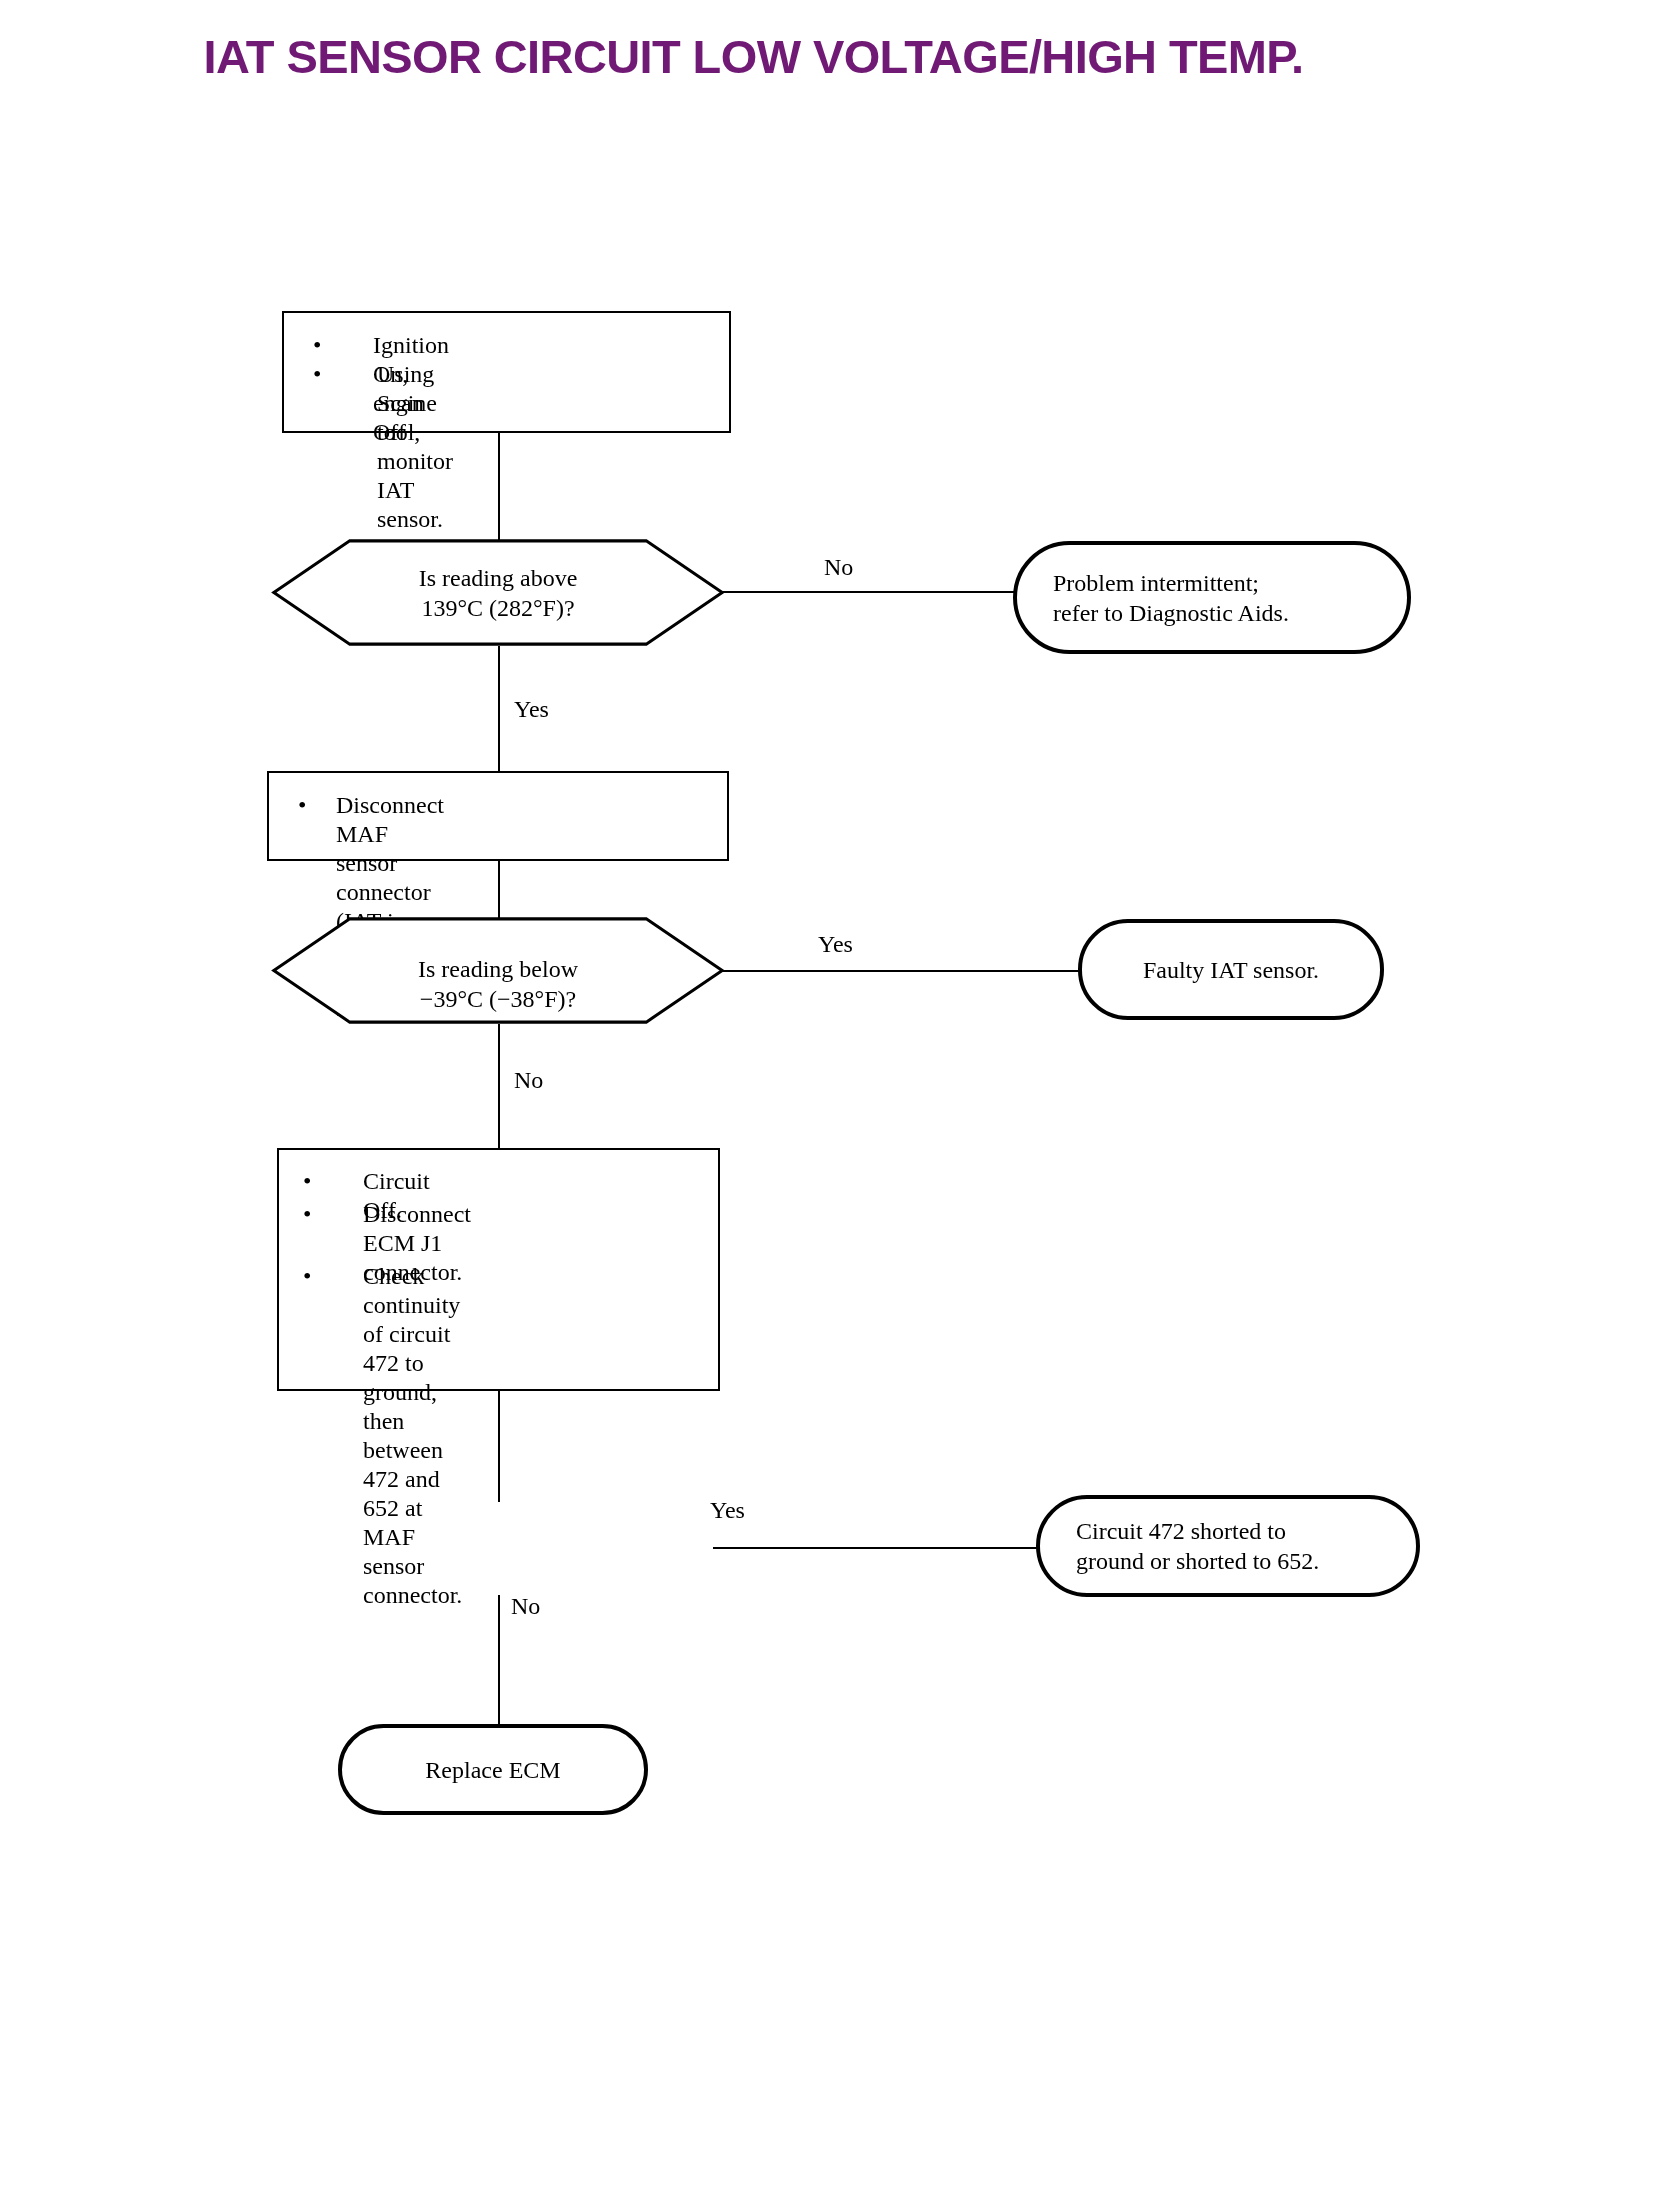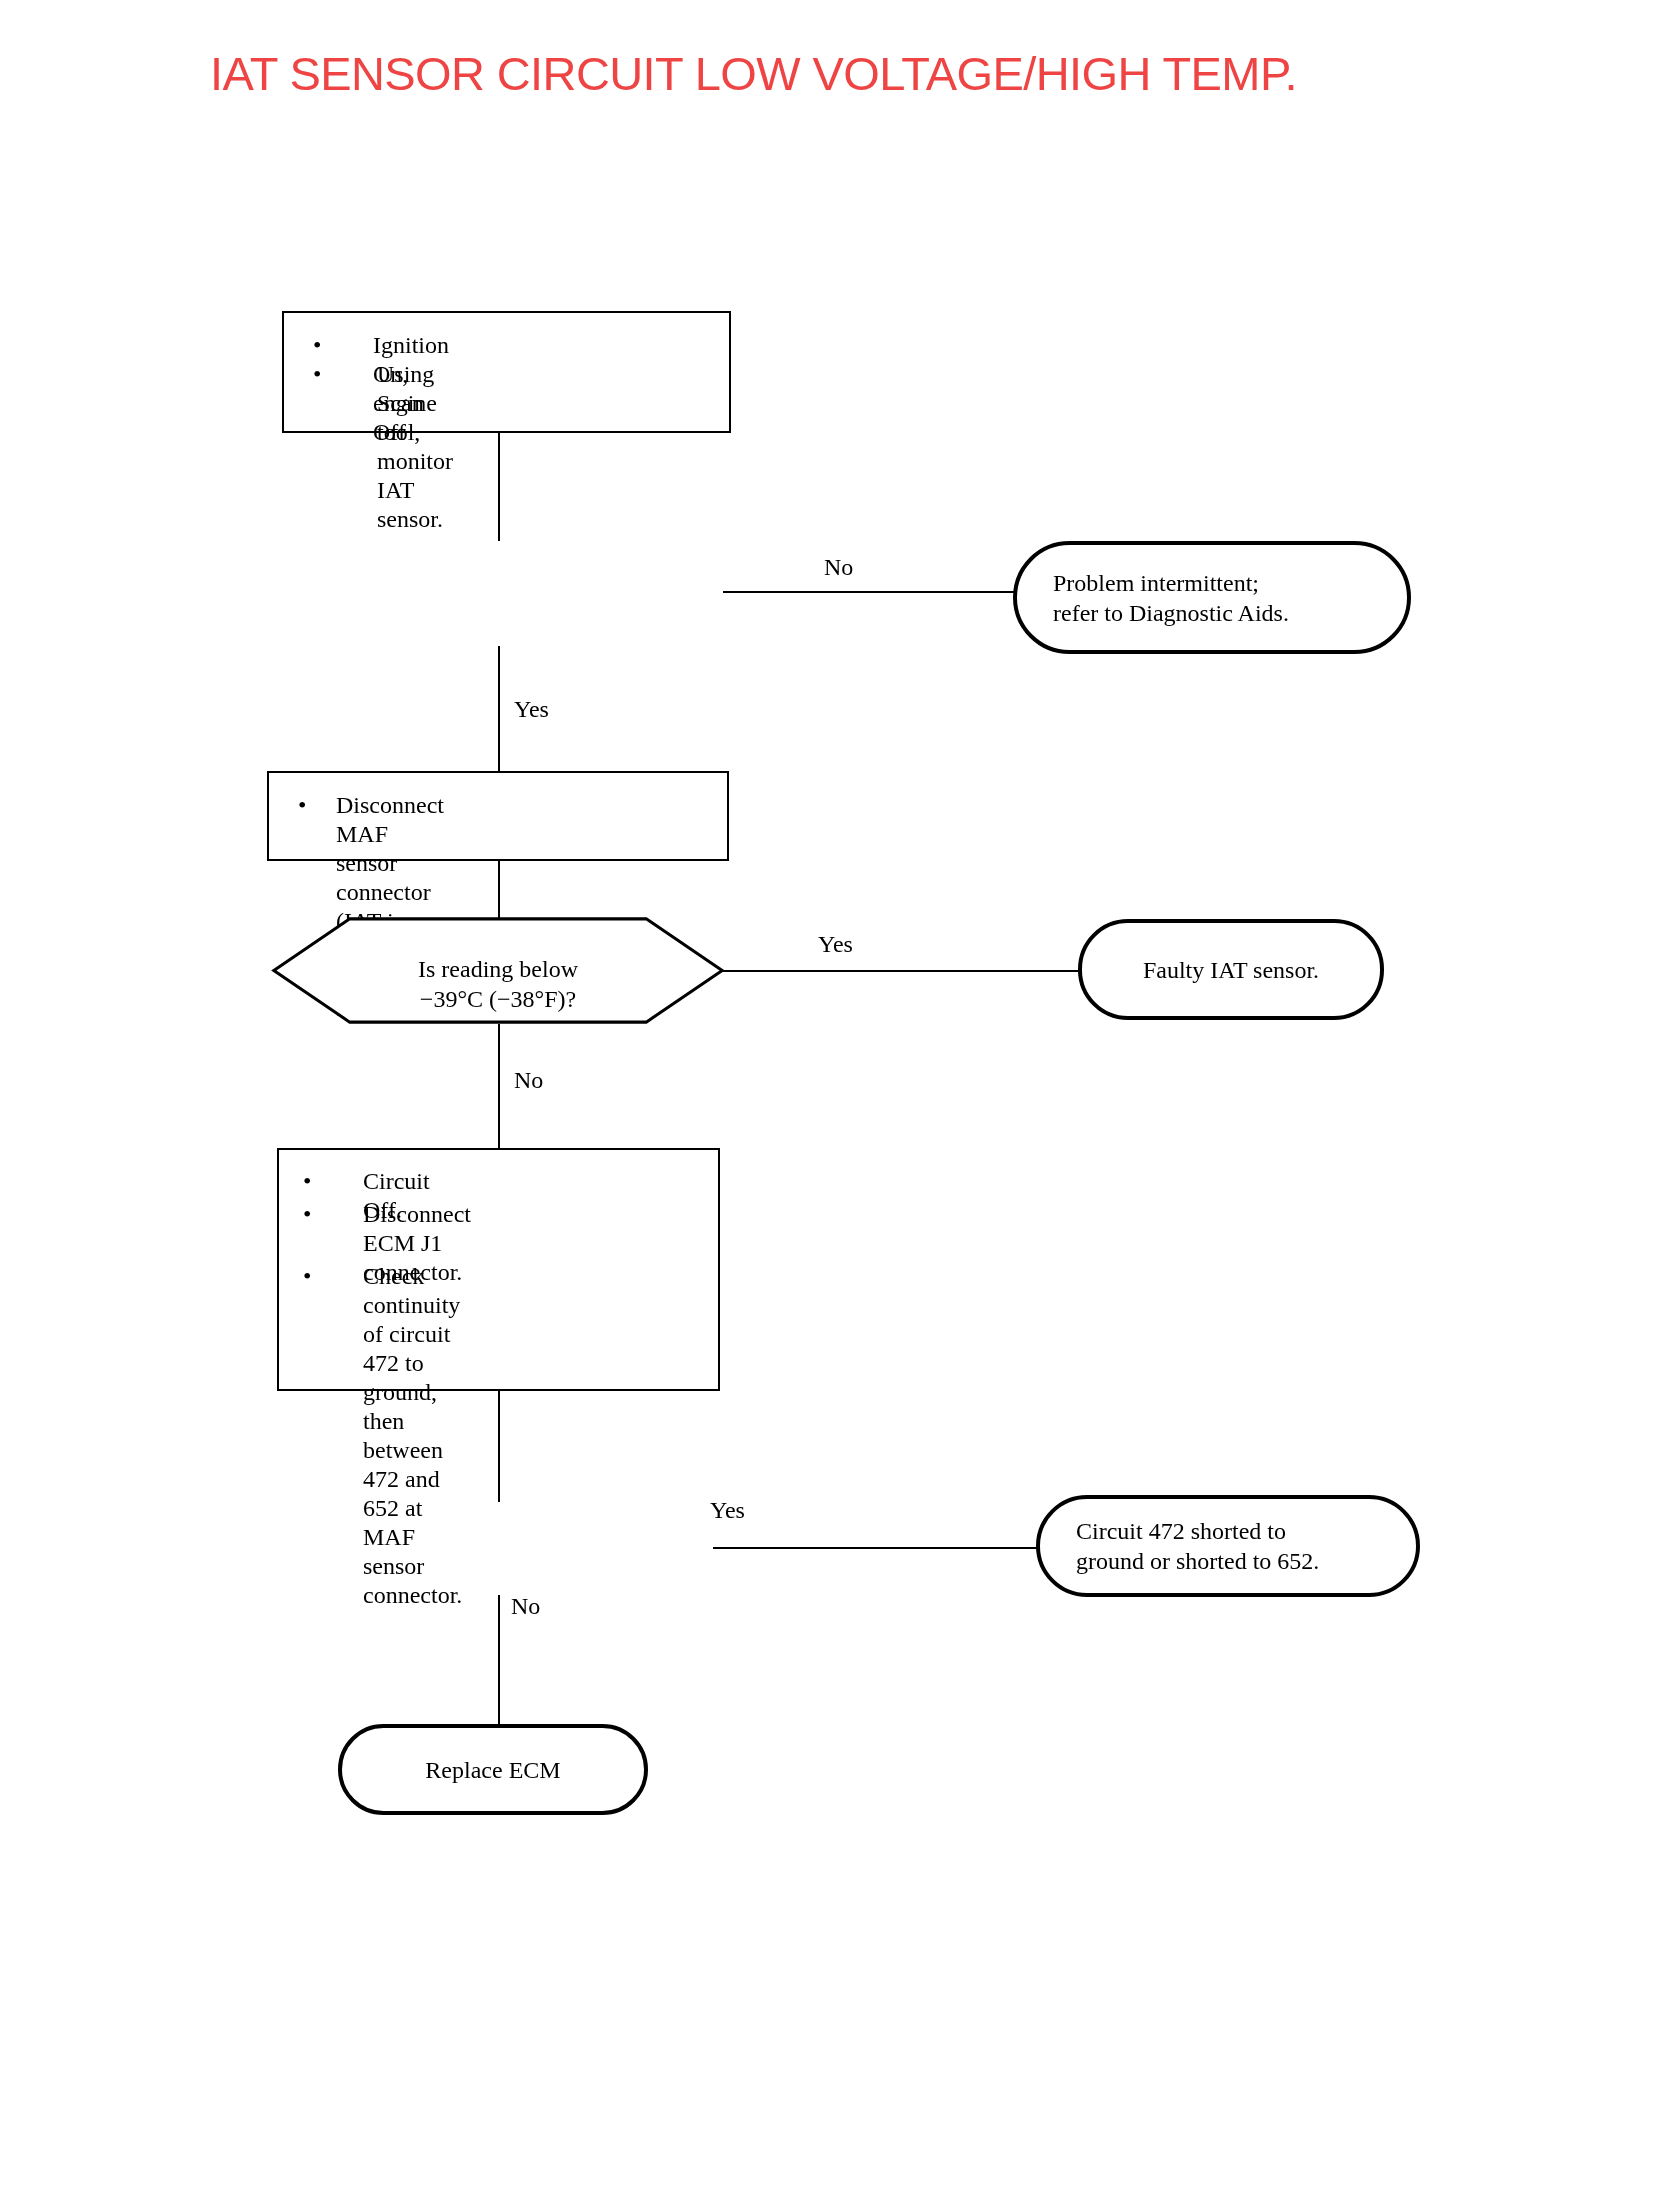--- a/index.html
+++ b/index.html
@@ -22,25 +22,24 @@
 
   
   .title {
     position: absolute;
     left: 0;
     top: 29px;
     width: 1507px;
     text-align: center;
     font-family: "Liberation Sans", "DejaVu Sans", sans-serif;
     font-size: 47px;
-    font-weight: 400;
+    font-weight: 700;
     letter-spacing: -0.6px;
     white-space: nowrap;
-    color: #ef4444;
-    margin-top: 17px;
+    color: #701a75;
   }
 
   
   .node {
     position: absolute;
     box-sizing: border-box;
   }
 
   
   .process {
@@ -149,20 +148,27 @@
       <span class="bullet-row" style="left:29px; top:47px;">
         <span class="bullet-dot">•</span>
         <span class="bullet-text" style="left:64px; top:0;">Using Scan tool, monitor
 IAT sensor.</span>
       </span>
     </div>
   </div>
 
   <div class="vline" style="left:498px; top:433px; height:108px;"></div>
 
+  <div class="node decision" style="left:272px; top:539px; width:452px; height:107px;">
+    <svg width="452" height="107" viewBox="0 0 744 176">
+      <polygon points="3,88 128,3 616,3 741,88 616,173 128,173" fill="#ffffff" stroke="#000000" stroke-width="5"></polygon>
+    </svg>
+    <div class="dtext">Is reading above
+139°C (282°F)?</div>
+  </div>
 
   <div class="hline" style="left:723px; top:591px; width:291px;"></div>
   <div class="edge-label" style="left:824px; top:554px;">No</div>
 
   <div class="node terminal pad-left" style="left:1013px; top:541px; width:398px; height:113px; border-radius:57px;">
     <span class="ttext">Problem intermittent;
 refer to Diagnostic Aids.</span>
   </div>
 
   <div class="vline" style="left:498px; top:646px; height:126px;"></div>

